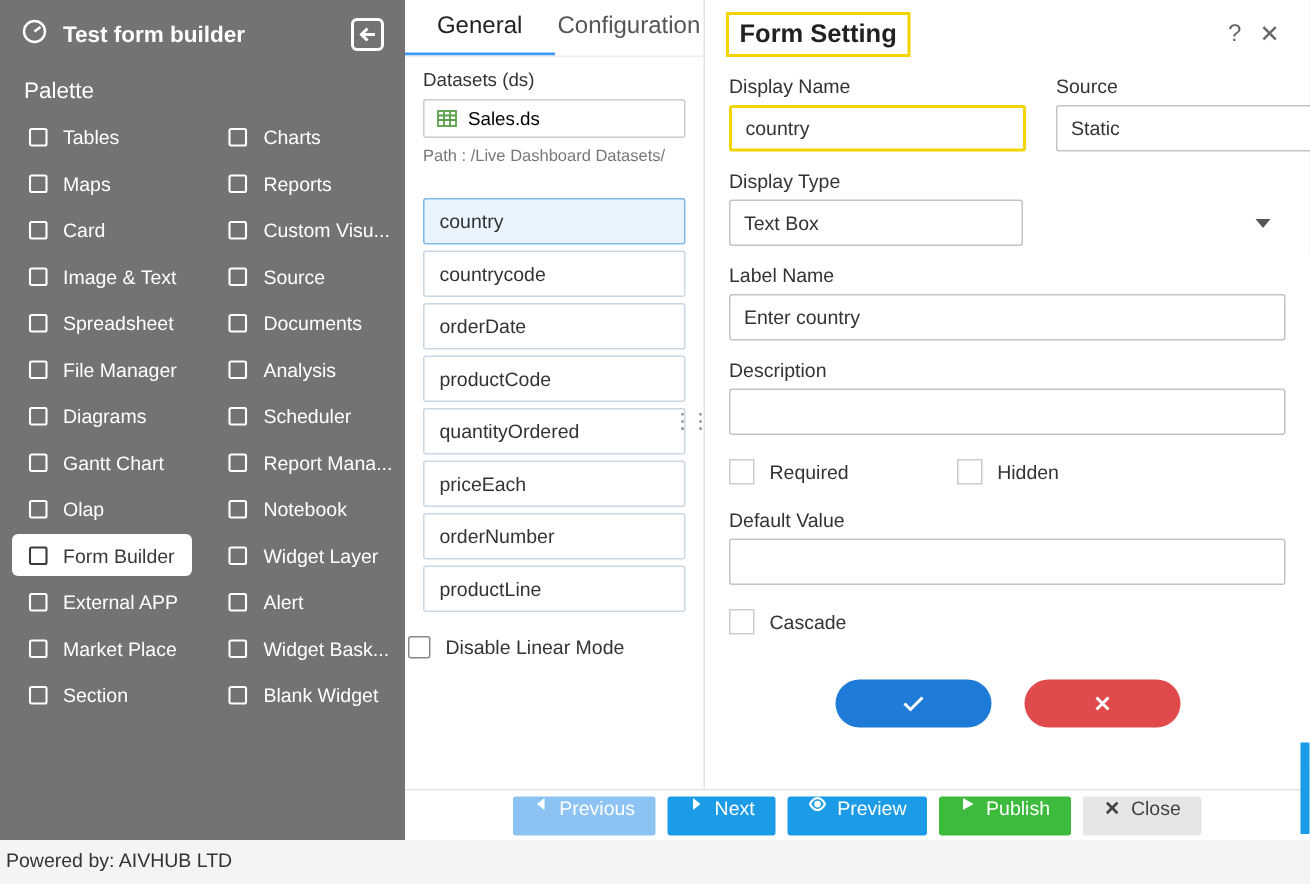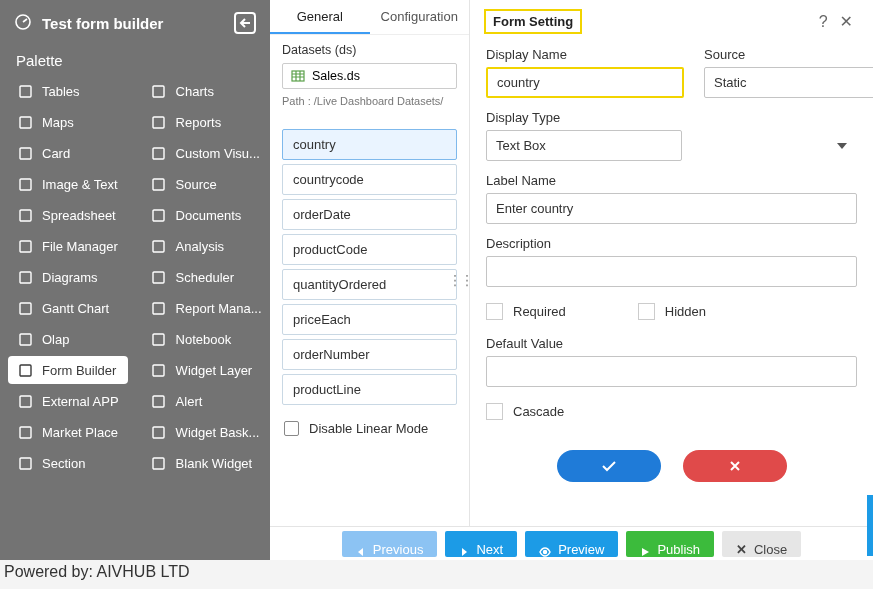--- a/index.html
+++ b/index.html
@@ -12,60 +12,60 @@
 .pal-title { padding: 6px 16px 8px; font-size: 15px; font-weight: 500; }
 .pal-grid { display: flex; padding: 0 8px; gap: 14px; flex: 1; }
 .pal-col { flex: 1; display: flex; flex-direction: column; gap: 3px; }
 .pal-item { display: flex; align-items: center; gap: 9px; padding: 6px 9px; border-radius: 4px; font-size: 13px; cursor: pointer; white-space: nowrap; overflow: hidden; text-overflow: ellipsis; }
 .pal-item.active { background: #fff; color: #3a3a3a; }
 .pal-item .ic { width: 16px; height: 16px; display: flex; align-items: center; justify-content: center; flex-shrink: 0; }
 .middle { width: 200px; background: #fff; border-right: 1px solid #e4e4e4; display: flex; flex-direction: column; position: relative; }
 .mid-drag { position: absolute; right: -3px; top: 50%; transform: translateY(-50%); color: #888; font-size: 14px; letter-spacing: -2px; cursor: col-resize; }
 .mid-header { display: flex; align-items: center; gap: 8px; padding: 12px 14px 4px; font-size: 14px; color: #333; }
 .mid-header svg { cursor: pointer; }
-.mid-tabs { display: flex; font-size: 13px; color: #555; }
+.mid-tabs { display: flex; font-size: 16px; color: #555; }
 .mid-tab { flex: 1; text-align: center; padding: 9px 0 8px; cursor: pointer; }
 .mid-tab.active { border-bottom: 2px solid #3d9cf4; color: #222; }
 .ds-label { padding: 8px 12px 4px; font-size: 12.5px; color: #333; border-top: 1px solid #eee; }
 .ds-box { margin: 2px 12px 4px; border: 1px solid #ccc; border-radius: 2px; padding: 5px 8px; font-size: 12.5px; display: flex; align-items: center; gap: 7px; }
 .ds-path { padding: 2px 12px 10px; font-size: 11px; color: #777; }
 .field-list { margin: 12px 12px 6px; display: flex; flex-direction: column; }
 .field-item { border: 1px solid #c9d8e4; border-radius: 2px; padding: 7px 10px; font-size: 13px; color: #333; margin-bottom: 4px; cursor: pointer; overflow: hidden; }
 .field-item.sel { background: #eaf4ff; border-color: #7fb9ec; }
-.disable-row { display: flex; align-items: center; gap: 10px; padding: 6px 14px; font-size: 13px; color: #333; }
+.disable-row { display: flex; align-items: center; gap: 10px; padding: 6px 2px; font-size: 13px; color: #333; }
 .disable-row .cb { width: 15px; height: 15px; border: 1.5px solid #888; border-radius: 2px; cursor: pointer; }
 .right { flex: 1; background: #fff; display: flex; flex-direction: column; min-width: 0; }
 .r-head { display: flex; align-items: center; padding: 8px 14px 2px; }
-.r-title { font-size: 13px; font-weight: 600; color: #222; padding: 3px 7px; border: 2px solid #f2d400; }
+.r-title { font-size: 17px; font-weight: 600; color: #222; padding: 3px 7px; border: 2px solid #f2d400; }
 .r-head .sp { flex: 1; }
 .r-ic { color: #666; font-size: 16px; padding: 4px 6px; cursor: pointer; }
 .form-grid { padding: 10px 16px; display: flex; flex-direction: column; gap: 12px; overflow: auto; }
 .row2 { display: flex; gap: 20px; }
 .fld { flex: 1; display: flex; flex-direction: column; gap: 5px; }
 .fld-label { font-size: 13px; color: #333; }
 .fld-input { border: 1px solid #c4c4c4; border-radius: 2px; padding: 6px 9px; font-size: 13px; color: #333; height: 31px; background: #fff; }
 .fld-input.hl { border: 2px solid #f2d400; }
 .sel-wrap { position: relative; }
 .sel-wrap:after { content: ""; position: absolute; right: 10px; top: 50%; width: 0; height: 0; border-left: 5px solid transparent; border-right: 5px solid transparent; border-top: 6px solid #555; transform: translateY(-50%); pointer-events: none; }
 .ck-row { display: flex; gap: 72px; padding: 4px 0; }
 .ck { display: flex; align-items: center; gap: 10px; font-size: 13px; color: #333; }
 .ck .box { width: 17px; height: 17px; border: 1px solid #ccc; background: #fff; cursor: pointer; }
 .actions { display: flex; gap: 22px; justify-content: center; padding: 14px 0 8px; }
 .act-btn { width: 104px; height: 32px; border-radius: 16px; display: flex; align-items: center; justify-content: center; cursor: pointer; color: #fff; }
 .act-ok { background: #1f7bd8; }
 .act-cancel { background: #e04a4a; }
 .footer { position: absolute; bottom: 29px; left: 270px; right: 0; height: 34px; background: #fff; border-top: 1px solid #e4e4e4; display: flex; align-items: center; justify-content: center; gap: 8px; }
 .footer:after { content:""; position:absolute; right:0; top:-32px; bottom:4px; width:6px; background:#1c9be6; }
-.fbtn { height: 26px; padding: 0 14px; display: flex; align-items: flex-end; gap: 7px; font-size: 13px; color: #fff; cursor: pointer; border-radius: 2px; }
+.fbtn { height: 26px; padding: 0 14px; display: flex; align-items: flex-start; gap: 7px; font-size: 13px; color: #fff; cursor: pointer; border-radius: 2px; }
 .fb-prev { background: #8cc3f3; }
 .fb-next { background: #1c9be6; }
 .fb-preview { background: #1c9be6; }
 .fb-publish { background: #3cbb3c; }
 .fb-close { background: #e6e6e6; color: #444; }
-.poweredby { position: absolute; left: 4px; bottom: 8px; font-size: 16px; color: #333; }
+.poweredby { position: absolute; left: 4px; bottom: 8px; font-size: 13px; color: #333; }
 </style>
 </head>
 <body>
 
 <div class="app">
 
   <div class="sidebar">
     <div class="sb-header">
       <span class="ic"><svg width="18" height="18" viewBox="0 0 18 18" fill="none" stroke="#fff" stroke-width="1.6">
             <circle cx="9" cy="9" r="7"></circle>

